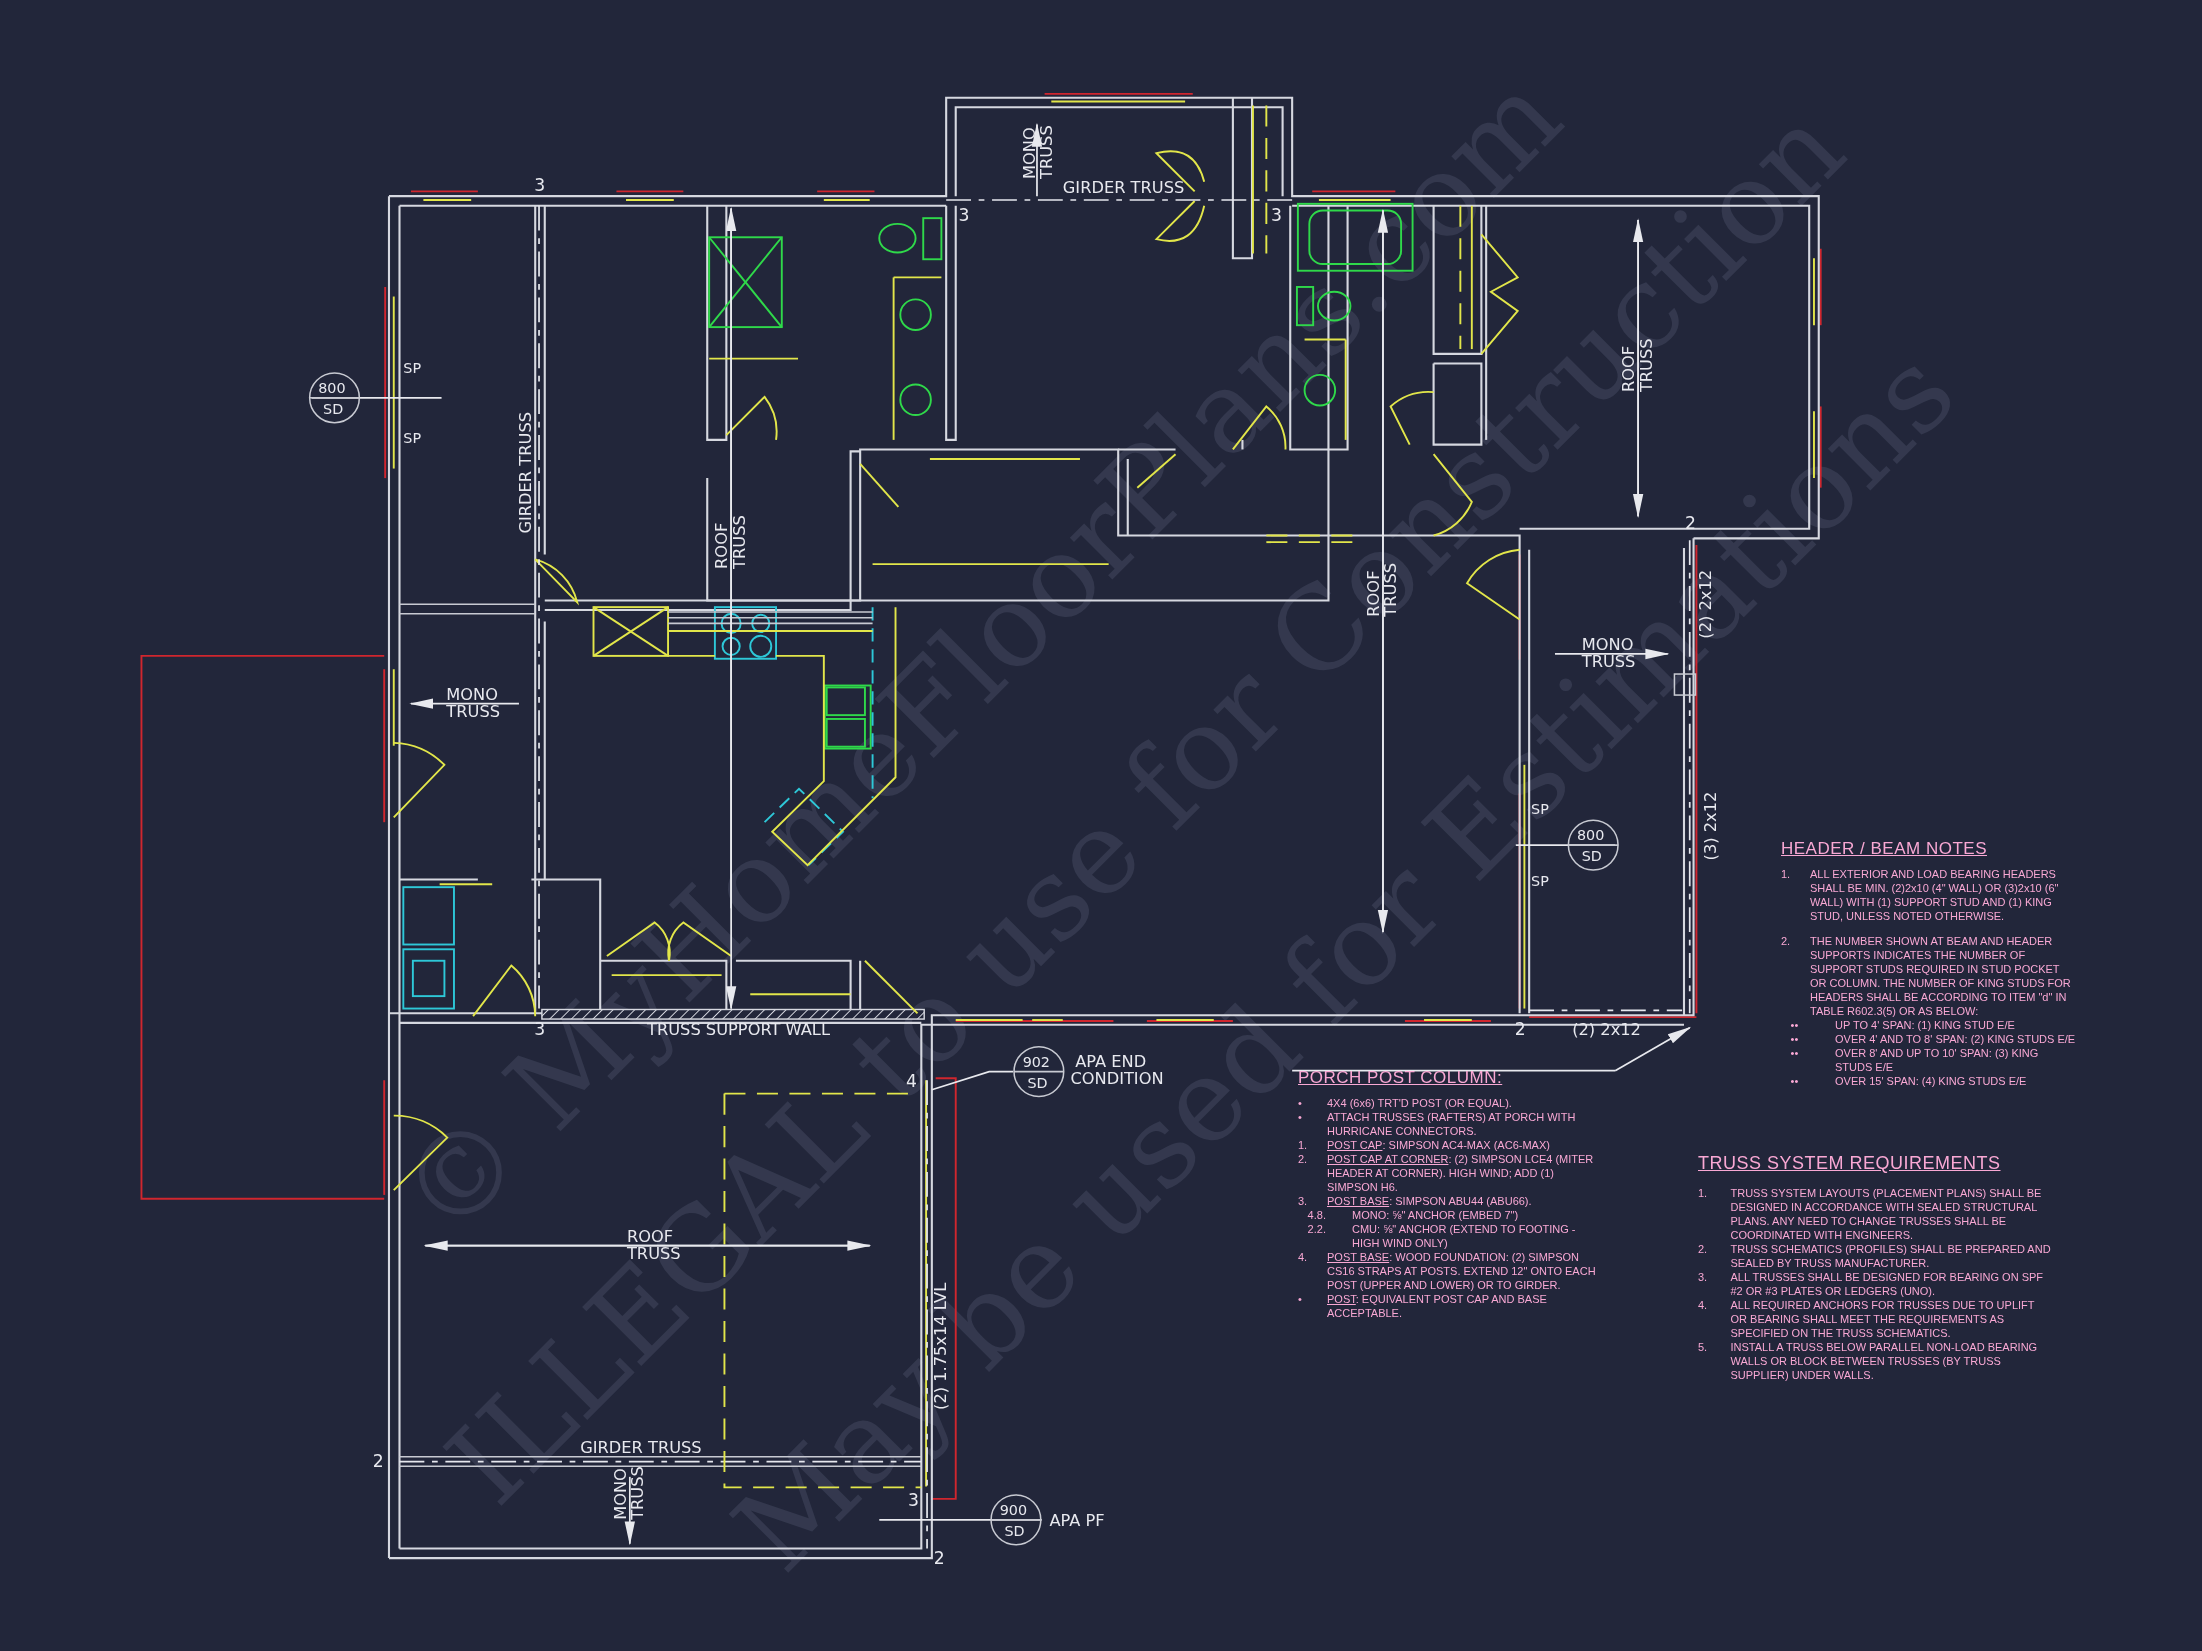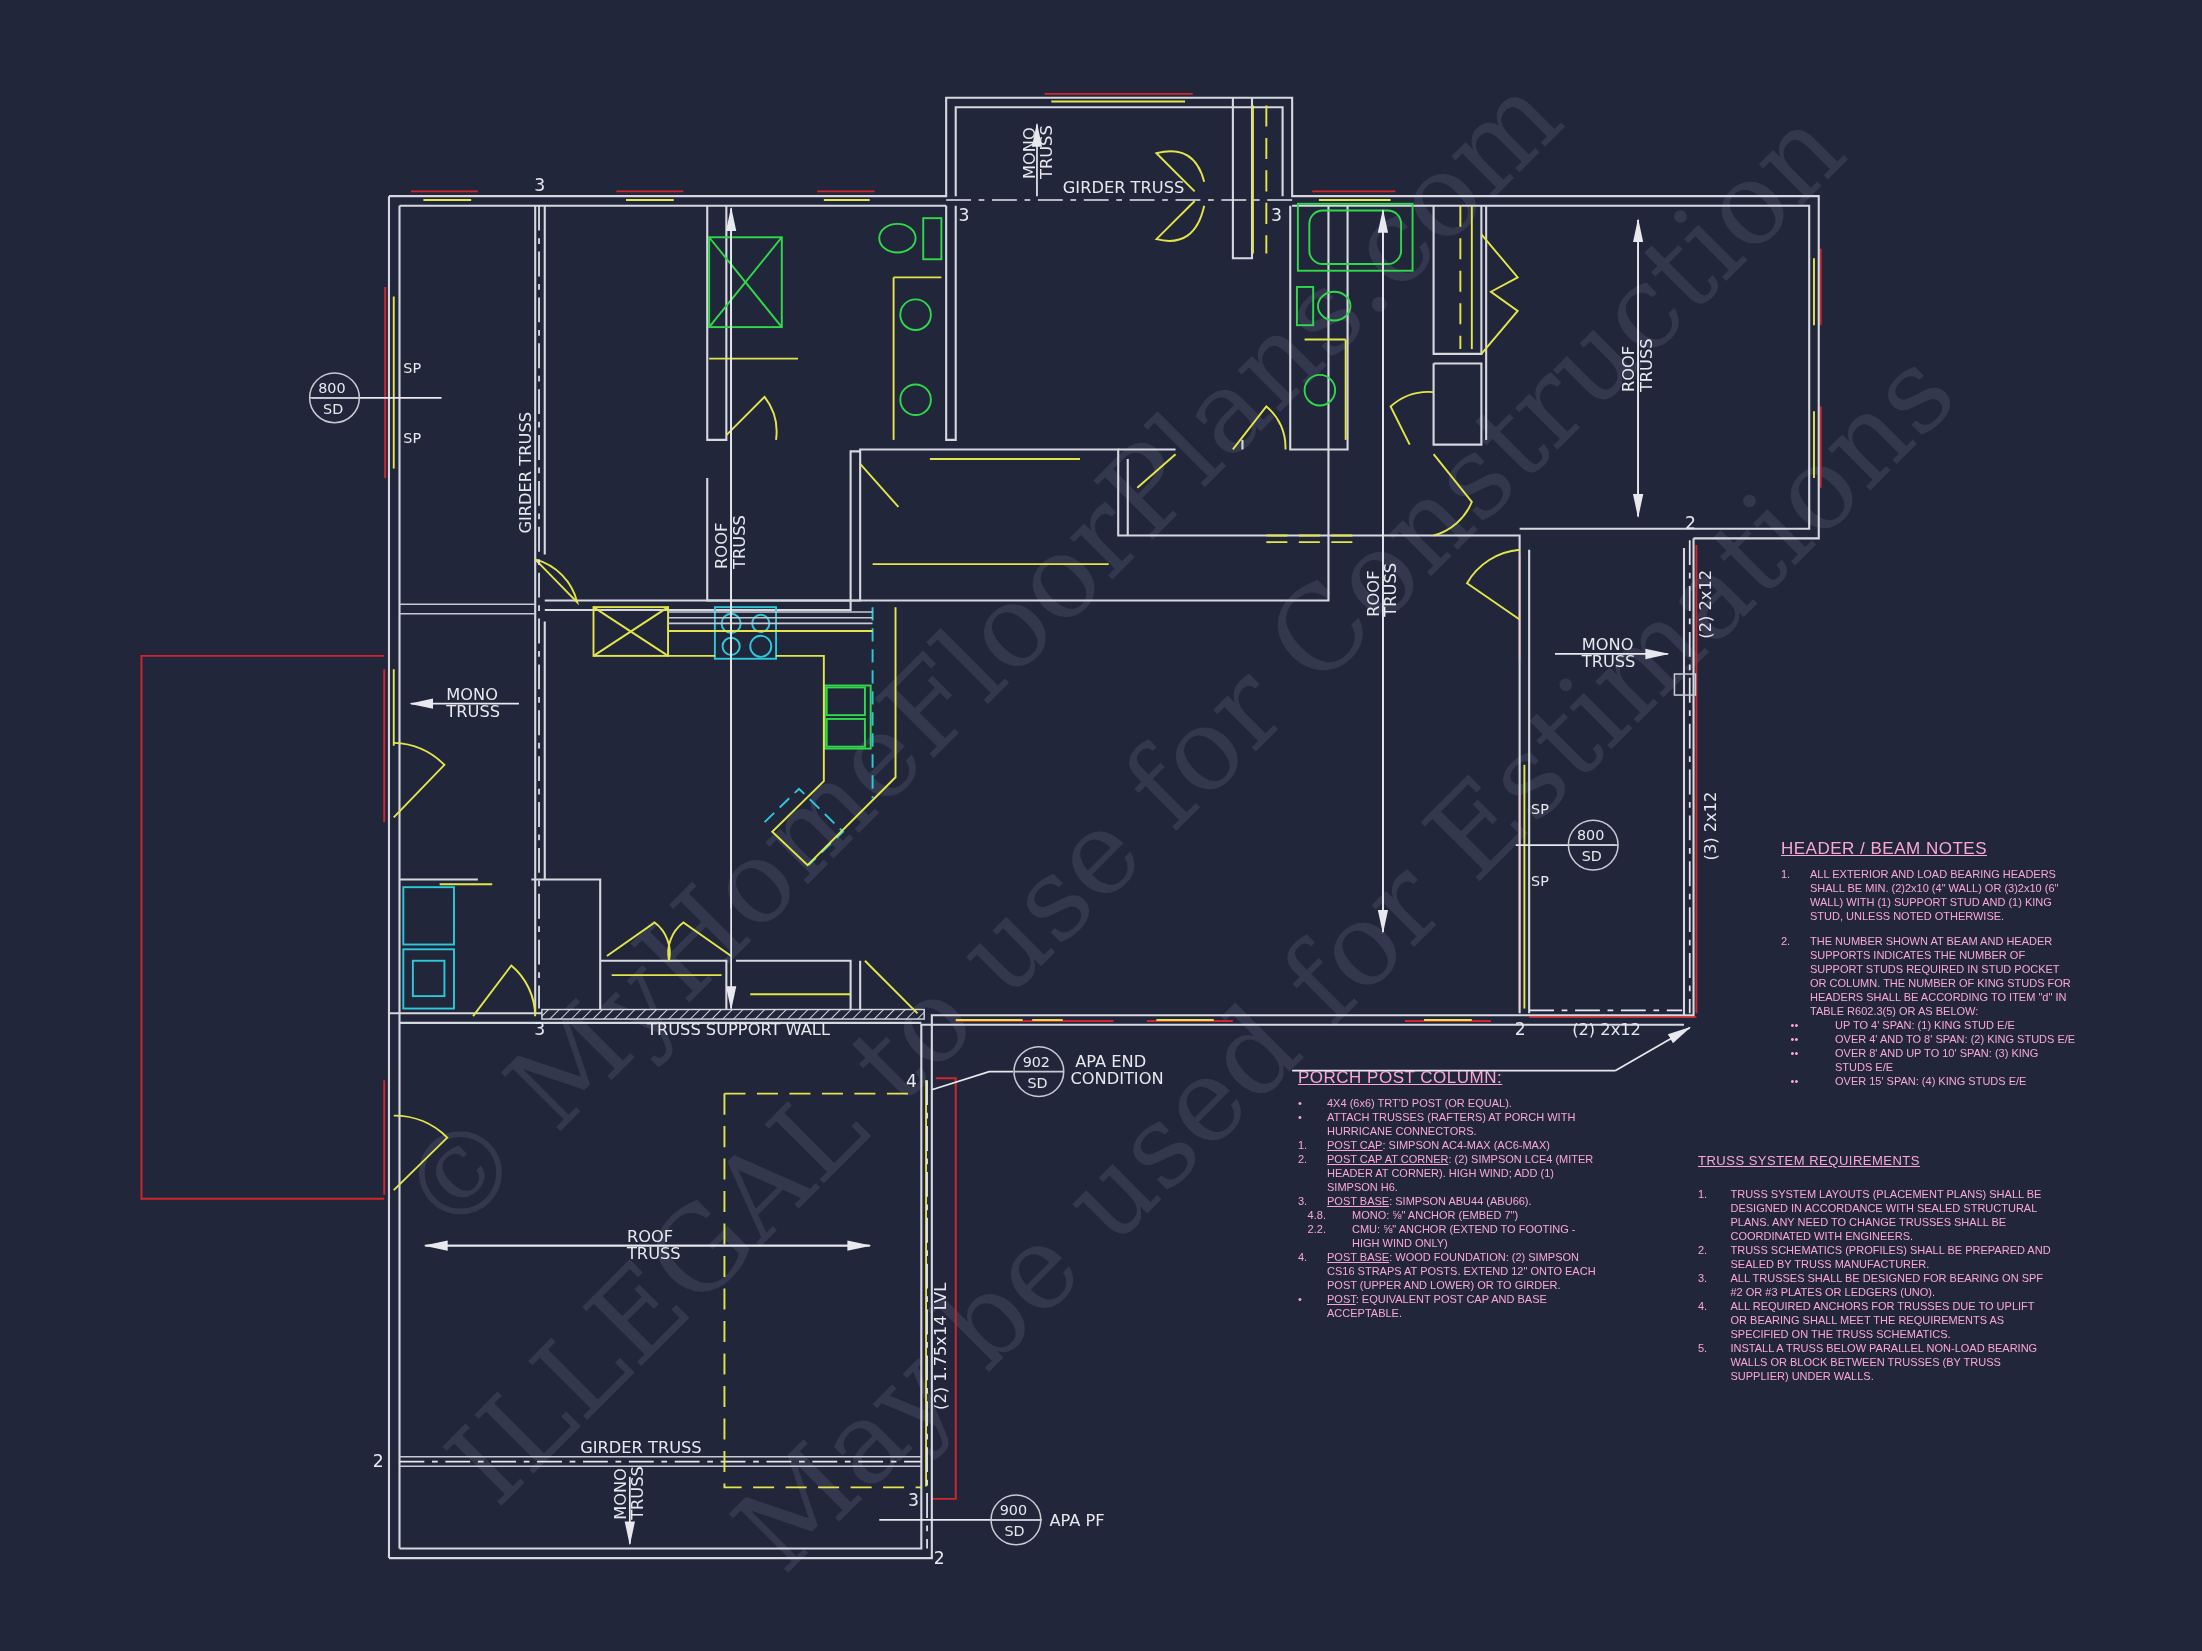--- a/index.html
+++ b/index.html
@@ -387,21 +387,21 @@
         <span class="t"><span class="u">POST BASE</span><span>: WOOD FOUNDATION: (2) SIMPSON CS16 STRAPS AT POSTS. EXTEND 12" ONTO EACH POST (UPPER AND LOWER) OR TO GIRDER.</span></span>
       </div>
     <div class="note-row">
         <span class="m">•</span>
         <span class="t"><span class="u">POST</span><span>: EQUIVALENT POST CAP AND BASE ACCEPTABLE.</span></span>
       </div>
   </div>
 </div>
 
 <div class="notes" style="left:1698px;top:1153px;width:354px;">
-  <h3 style="font-size:13px;margin-bottom:19px;">TRUSS SYSTEM REQUIREMENTS</h3>
+  <h3 style="font-size:18px;margin-bottom:12px;">TRUSS SYSTEM REQUIREMENTS</h3>
   <div class="note-list">
     <div class="note-row">
         <span class="m" style="width:32.5px">1.</span>
         <span class="t">TRUSS SYSTEM LAYOUTS (PLACEMENT PLANS) SHALL BE DESIGNED IN ACCORDANCE WITH SEALED STRUCTURAL PLANS. ANY NEED TO CHANGE TRUSSES SHALL BE COORDINATED WITH  ENGINEERS.</span>
       </div>
     <div class="note-row">
         <span class="m" style="width:32.5px">2.</span>
         <span class="t">TRUSS SCHEMATICS (PROFILES) SHALL BE PREPARED AND SEALED BY TRUSS MANUFACTURER.</span>
       </div>
     <div class="note-row">

